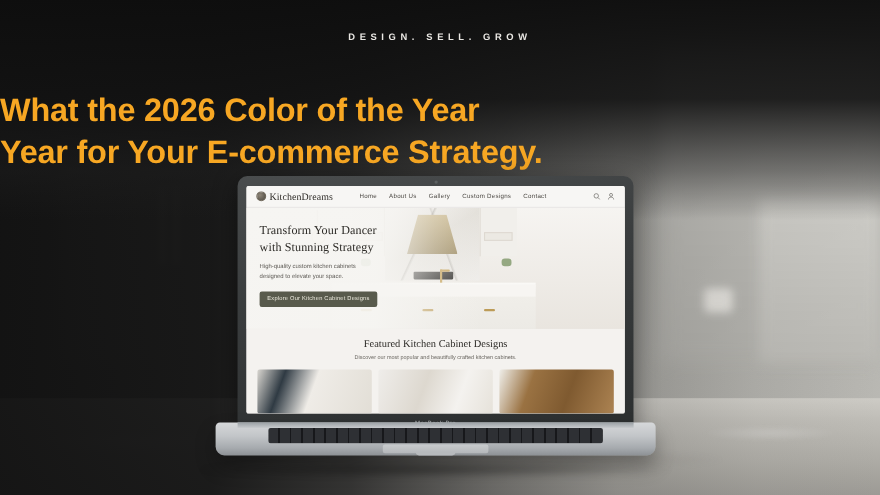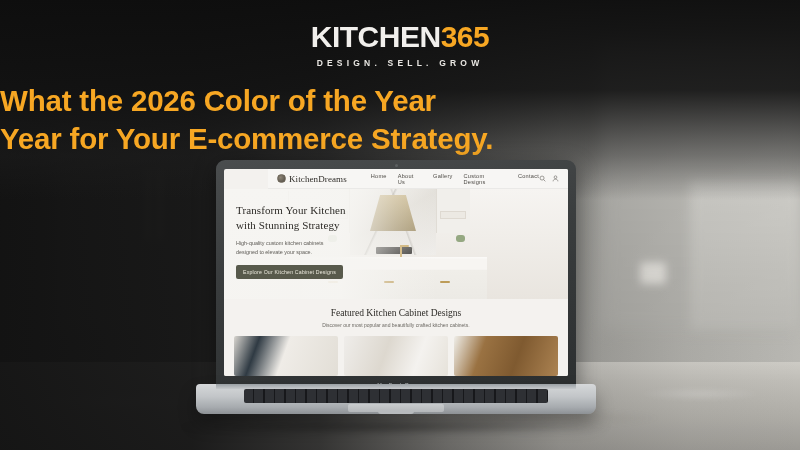--- a/index.html
+++ b/index.html
@@ -114,21 +114,21 @@
     font-size:5.5px; color:#b7bbbd; letter-spacing:.4px;
   }
   .screen {
     position:relative; width:100%; height:100%;
     background:#f3f1ee; overflow:hidden; border-radius:2px;
   }
 
   
   .site-nav {
     height:20px; background:#f7f6f4; display:flex; align-items:center;
-    padding:0 9px; gap:0; border-bottom:1px solid rgba(0,0,0,.05);margin-left:44px;
+    padding:0 9px; gap:0; border-bottom:1px solid rgba(0,0,0,.05);
   }
   .site-logo { display:flex; align-items:center; gap:3px; }
   .site-logo-mark {
     width:9px; height:9px; border-radius:50%;
     background:radial-gradient(circle at 35% 35%, #8d8577, #4f4a42);
     border:1px solid #6d6659;
   }
   .site-logo-text {
     font-family:"Liberation Serif", serif; font-size:9px; color:#2f2c28; letter-spacing:.1px;
   }
@@ -257,21 +257,20 @@
     <div class="bg-cab-c"></div>
     <div class="bg-cab-d"></div>
     <div class="bg-plant"></div>
     <div class="bg-counter"></div>
     <div class="bg-counter-grain"></div>
     <div class="bg-dark-overlay"></div>
     <div class="bg-top-fade"></div>
   </div>
 
   <div class="brand">
-    <div class="brand-word"><span class="brand-kitchen">KITCHEN</span><span class="brand-365" style="color: rgb(247, 167, 35);">365</span></div>
     <div class="brand-tag">DESIGN. SELL. GROW</div>
   </div>
 
   <h1 class="headline" style="color: rgb(247, 167, 35);">
     <span class="line">What the 2026 Color of the Year</span>
     <span class="line">Year for Your E-commerce Strategy.</span>
   </h1>
 
   <div class="laptop-shadow"></div>
   <div class="laptop">
@@ -320,21 +319,21 @@
             <div class="hp-faucet"></div>
             <div class="hp-island-top"></div>
             <div class="hp-island"></div>
             <div class="hp-pull" style="left:104px; top:92px;"></div>
             <div class="hp-pull" style="left:160px; top:92px;"></div>
             <div class="hp-pull" style="left:216px; top:92px;"></div>
             <div class="hero-shade"></div>
           </div>
           <div class="hero-copy">
             <div class="hero-title">
-              <span>Transform Your Kitchen</span><br>
+              <span>Transform Your Dancer</span><br>
               <span>with Stunning Strategy</span>
             </div>
             <div class="hero-sub">
               <span>High-quality custom kitchen cabinets</span><br>
               <span>designed to elevate your space.</span>
             </div>
             <div class="hero-btn">Explore Our Kitchen Cabinet Designs</div>
           </div>
         </div>
 

